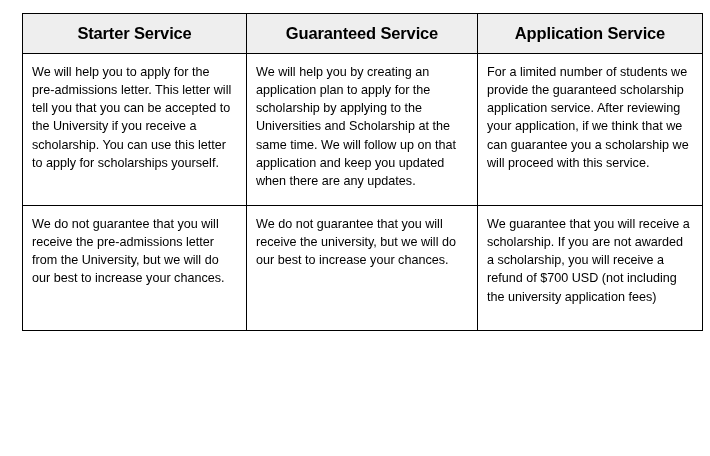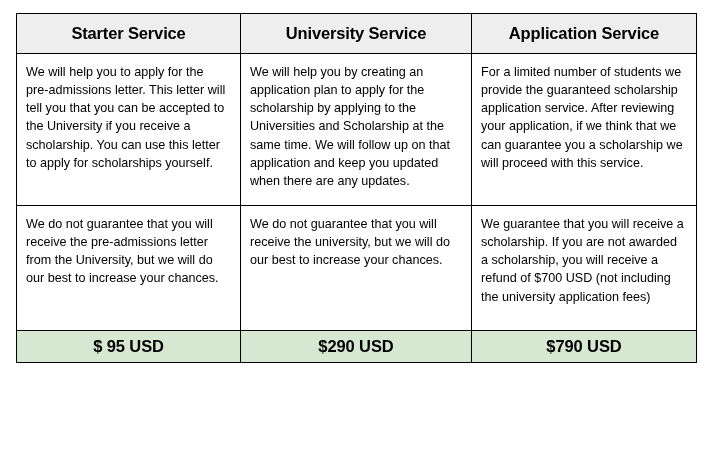--- a/index.html
+++ b/index.html
@@ -15,21 +15,21 @@
     overflow: hidden;
   }
   .page {
     position: relative;
     width: 710px;
     height: 456px;
     background: #ffffff;
   }
   .pricing-table {
     position: absolute;
-    left: 16px;
+    left: 22px;
     top: 13px;
     width: 680px;
     border-collapse: collapse;
     table-layout: fixed;
   }
   .pricing-table td,
   .pricing-table th {
     border: 1.6px solid #000000;
     padding: 0;
     vertical-align: top;
@@ -120,21 +120,21 @@
       <col class="c1">
       <col class="c2">
       <col class="c3">
     </colgroup>
     <thead>
       <tr>
         <th class="head-cell">
           <span class="head-label">Starter Service</span>
         </th>
         <th class="head-cell">
-          <span class="head-label">University Service</span>
+          <span class="head-label">Guaranteed Service</span>
         </th>
         <th class="head-cell">
           <span class="head-label">Application Service</span>
         </th>
       </tr>
     </thead>
     <tbody>
 
 
 
@@ -155,28 +155,17 @@
           <span class="body-text">We do not guarantee that you will receive the pre-admissions letter from the University, but we will do our best to increase your chances.</span>
         </td>
         <td class="body-cell-2">
           <span class="body-text">We do not guarantee that you will receive the university, but we will do our best to increase your chances.</span>
         </td>
         <td class="body-cell-2">
           <span class="body-text">We guarantee that you will receive a scholarship. If you are not awarded a scholarship, you will receive a refund of $700 USD (not including the university application fees)</span>
         </td>
       </tr>
 
-      <tr>
-        <td class="price-cell">
-          <span class="price-label">$ 95 USD</span>
-        </td>
-        <td class="price-cell">
-          <span class="price-label">$290 USD</span>
-        </td>
-        <td class="price-cell">
-          <span class="price-label">$790 USD</span>
-        </td>
-      </tr>
 
     </tbody>
   </table>
 
 </div>
 
 </body></html>

